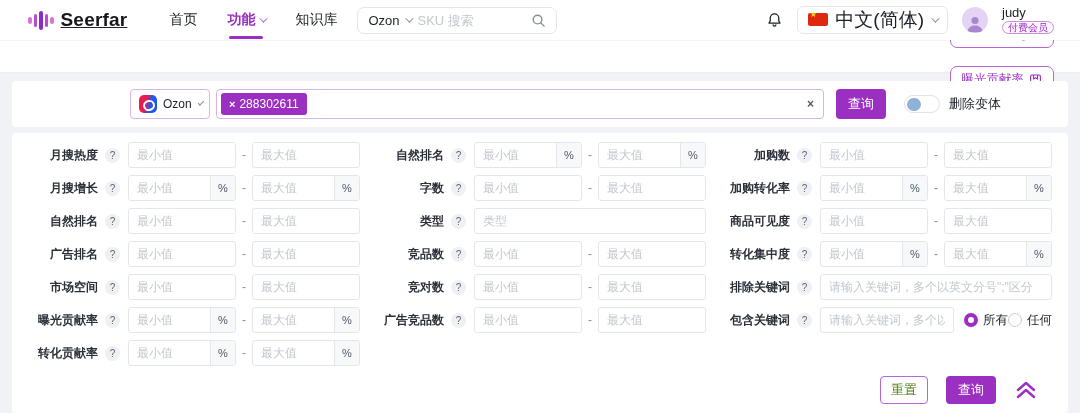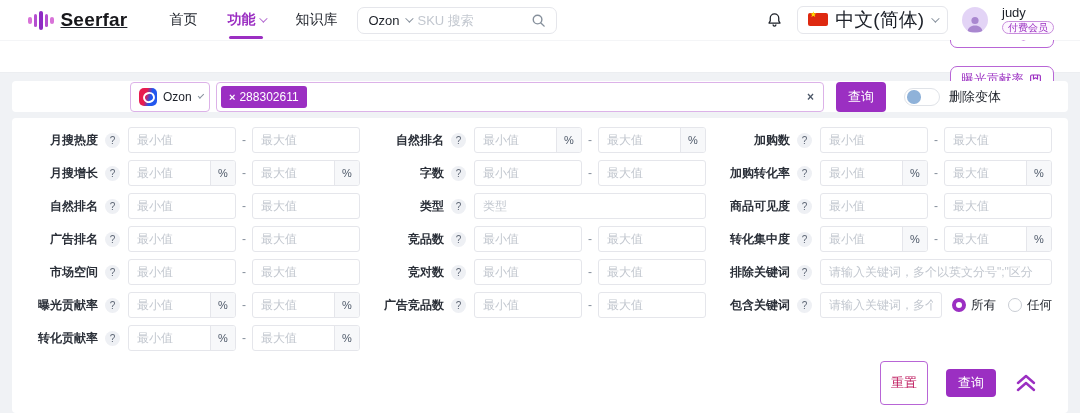--- a/index.html
+++ b/index.html
@@ -84,27 +84,27 @@
   .row-label { width:70px; text-align:right; font-weight:600; color:#2a2f38; flex:none; }
   .help { width:15px; height:15px; border-radius:50%; background:#eef0f4; color:#5e6775; font-size:10px;
     display:flex; align-items:center; justify-content:center; margin:0 8px 0 7px; flex:none; cursor:pointer; }
   .row-body { display:flex; align-items:center; flex:1; min-width:0; }
   .input-group { display:flex; align-items:stretch; border:1px solid #e5e6eb; border-radius:3px; height:26px; flex:1; min-width:0; overflow:hidden; background:#fff; }
   .input-group input { border:none; outline:none; flex:1; min-width:0; padding:0 8px; font-size:12px; background:transparent; }
   .input-group input::placeholder { color:#c2c7cf; }
   .pct { width:25px; flex:none; border-left:1px solid #e5e6eb; background:#f7f8fa; color:#4e5969;
     display:flex; align-items:center; justify-content:center; font-size:11px; }
   .dash { margin:0 6px; color:#86909c; flex:none; }
-  .radio-group { display:flex; align-items:center; gap:12px; margin-left:10px; flex:none; }
+  .radio-group { display:flex; align-items:center; margin-left:10px; flex:none; }
   .radio { display:flex; align-items:center; gap:5px; cursor:pointer; font-size:12.5px; }
   .radio .dot { width:14px; height:14px; border-radius:50%; border:1.5px solid #c9cdd4; background:#fff; }
   .radio.checked .dot { border:4.5px solid #9b2fc2; }
 
   .actions { display:flex; justify-content:flex-end; align-items:center; gap:18px; padding:3px 14px 8px 0; }
-  .btn-ghost { border:1px solid #b865d6; color:#be185d; background:#fff; border-radius:4px; height:44px; min-width:48px; font-size:13px; cursor:pointer; }
+  .btn-ghost { border:1px solid #b865d6; color:#4d7c0f; background:#fff; border-radius:4px; height:28px; min-width:48px; font-size:13px; cursor:pointer; }
   .actions .btn-primary { height:28px; }
   .collapse { cursor:pointer; display:flex; }
 </style>
 </head>
 <body>
 
 <div class="header">
   <div class="logo">
     <span class="logo-bars">
         <i></i>

